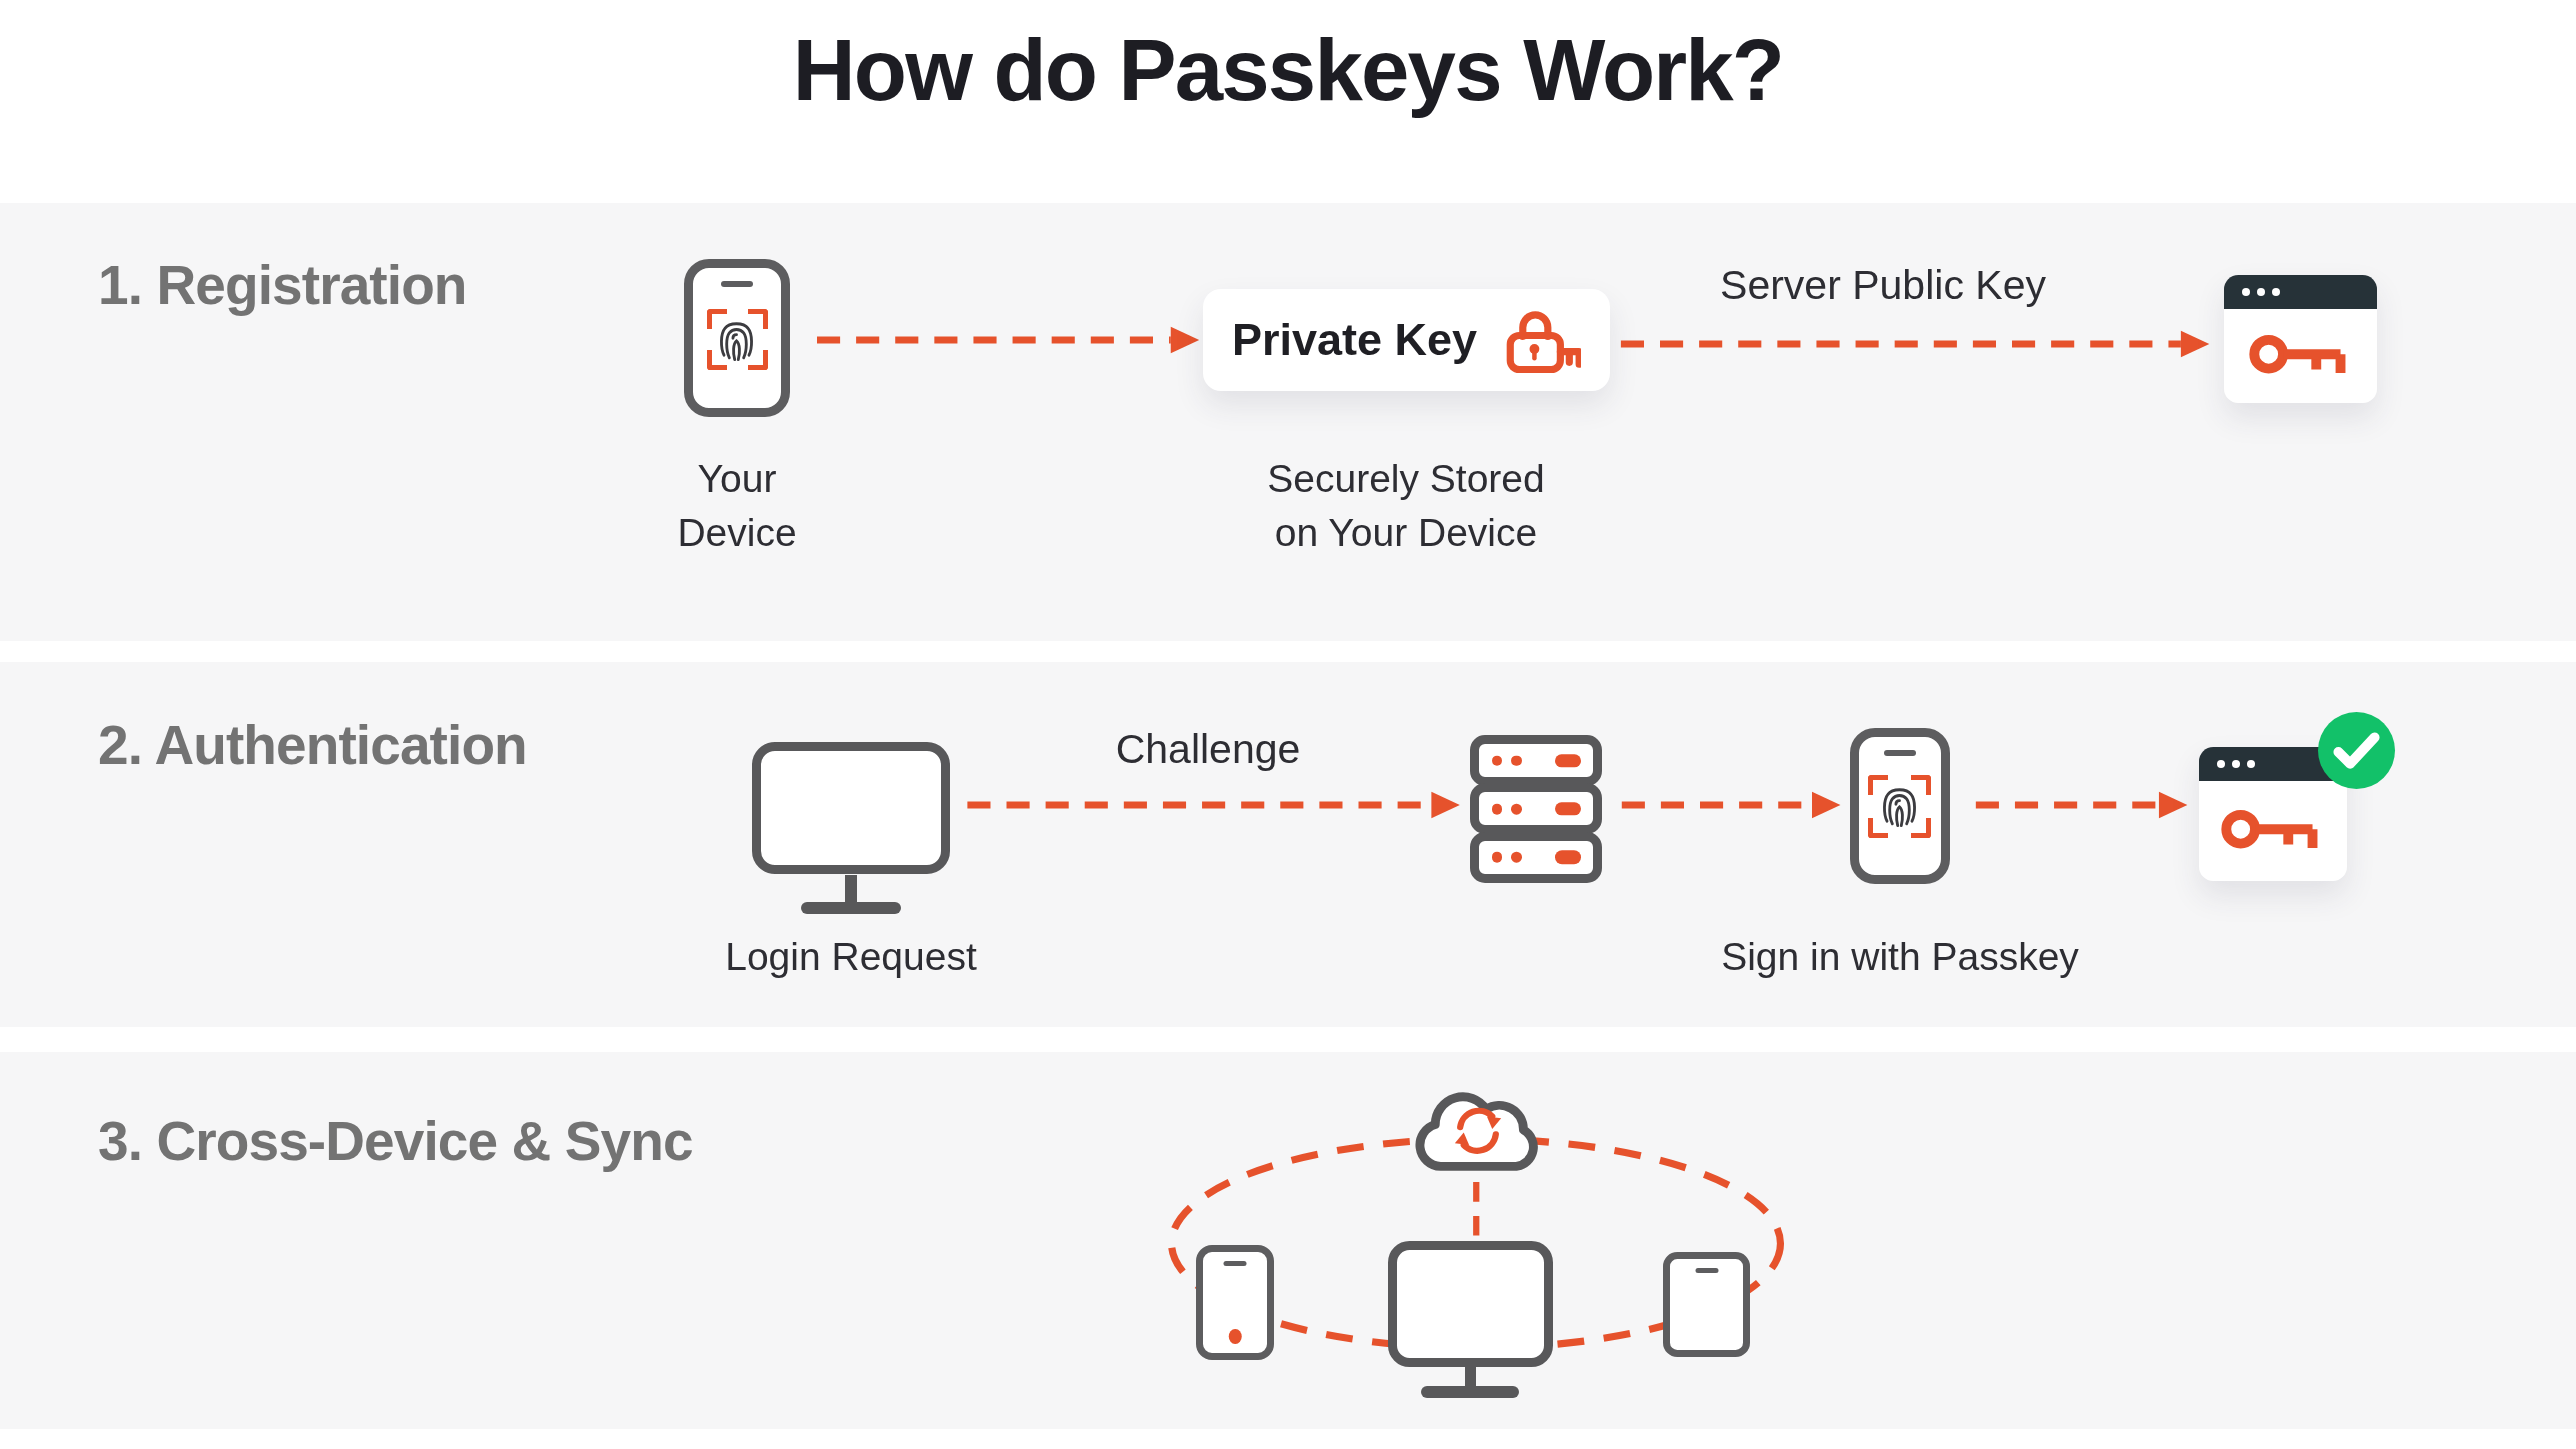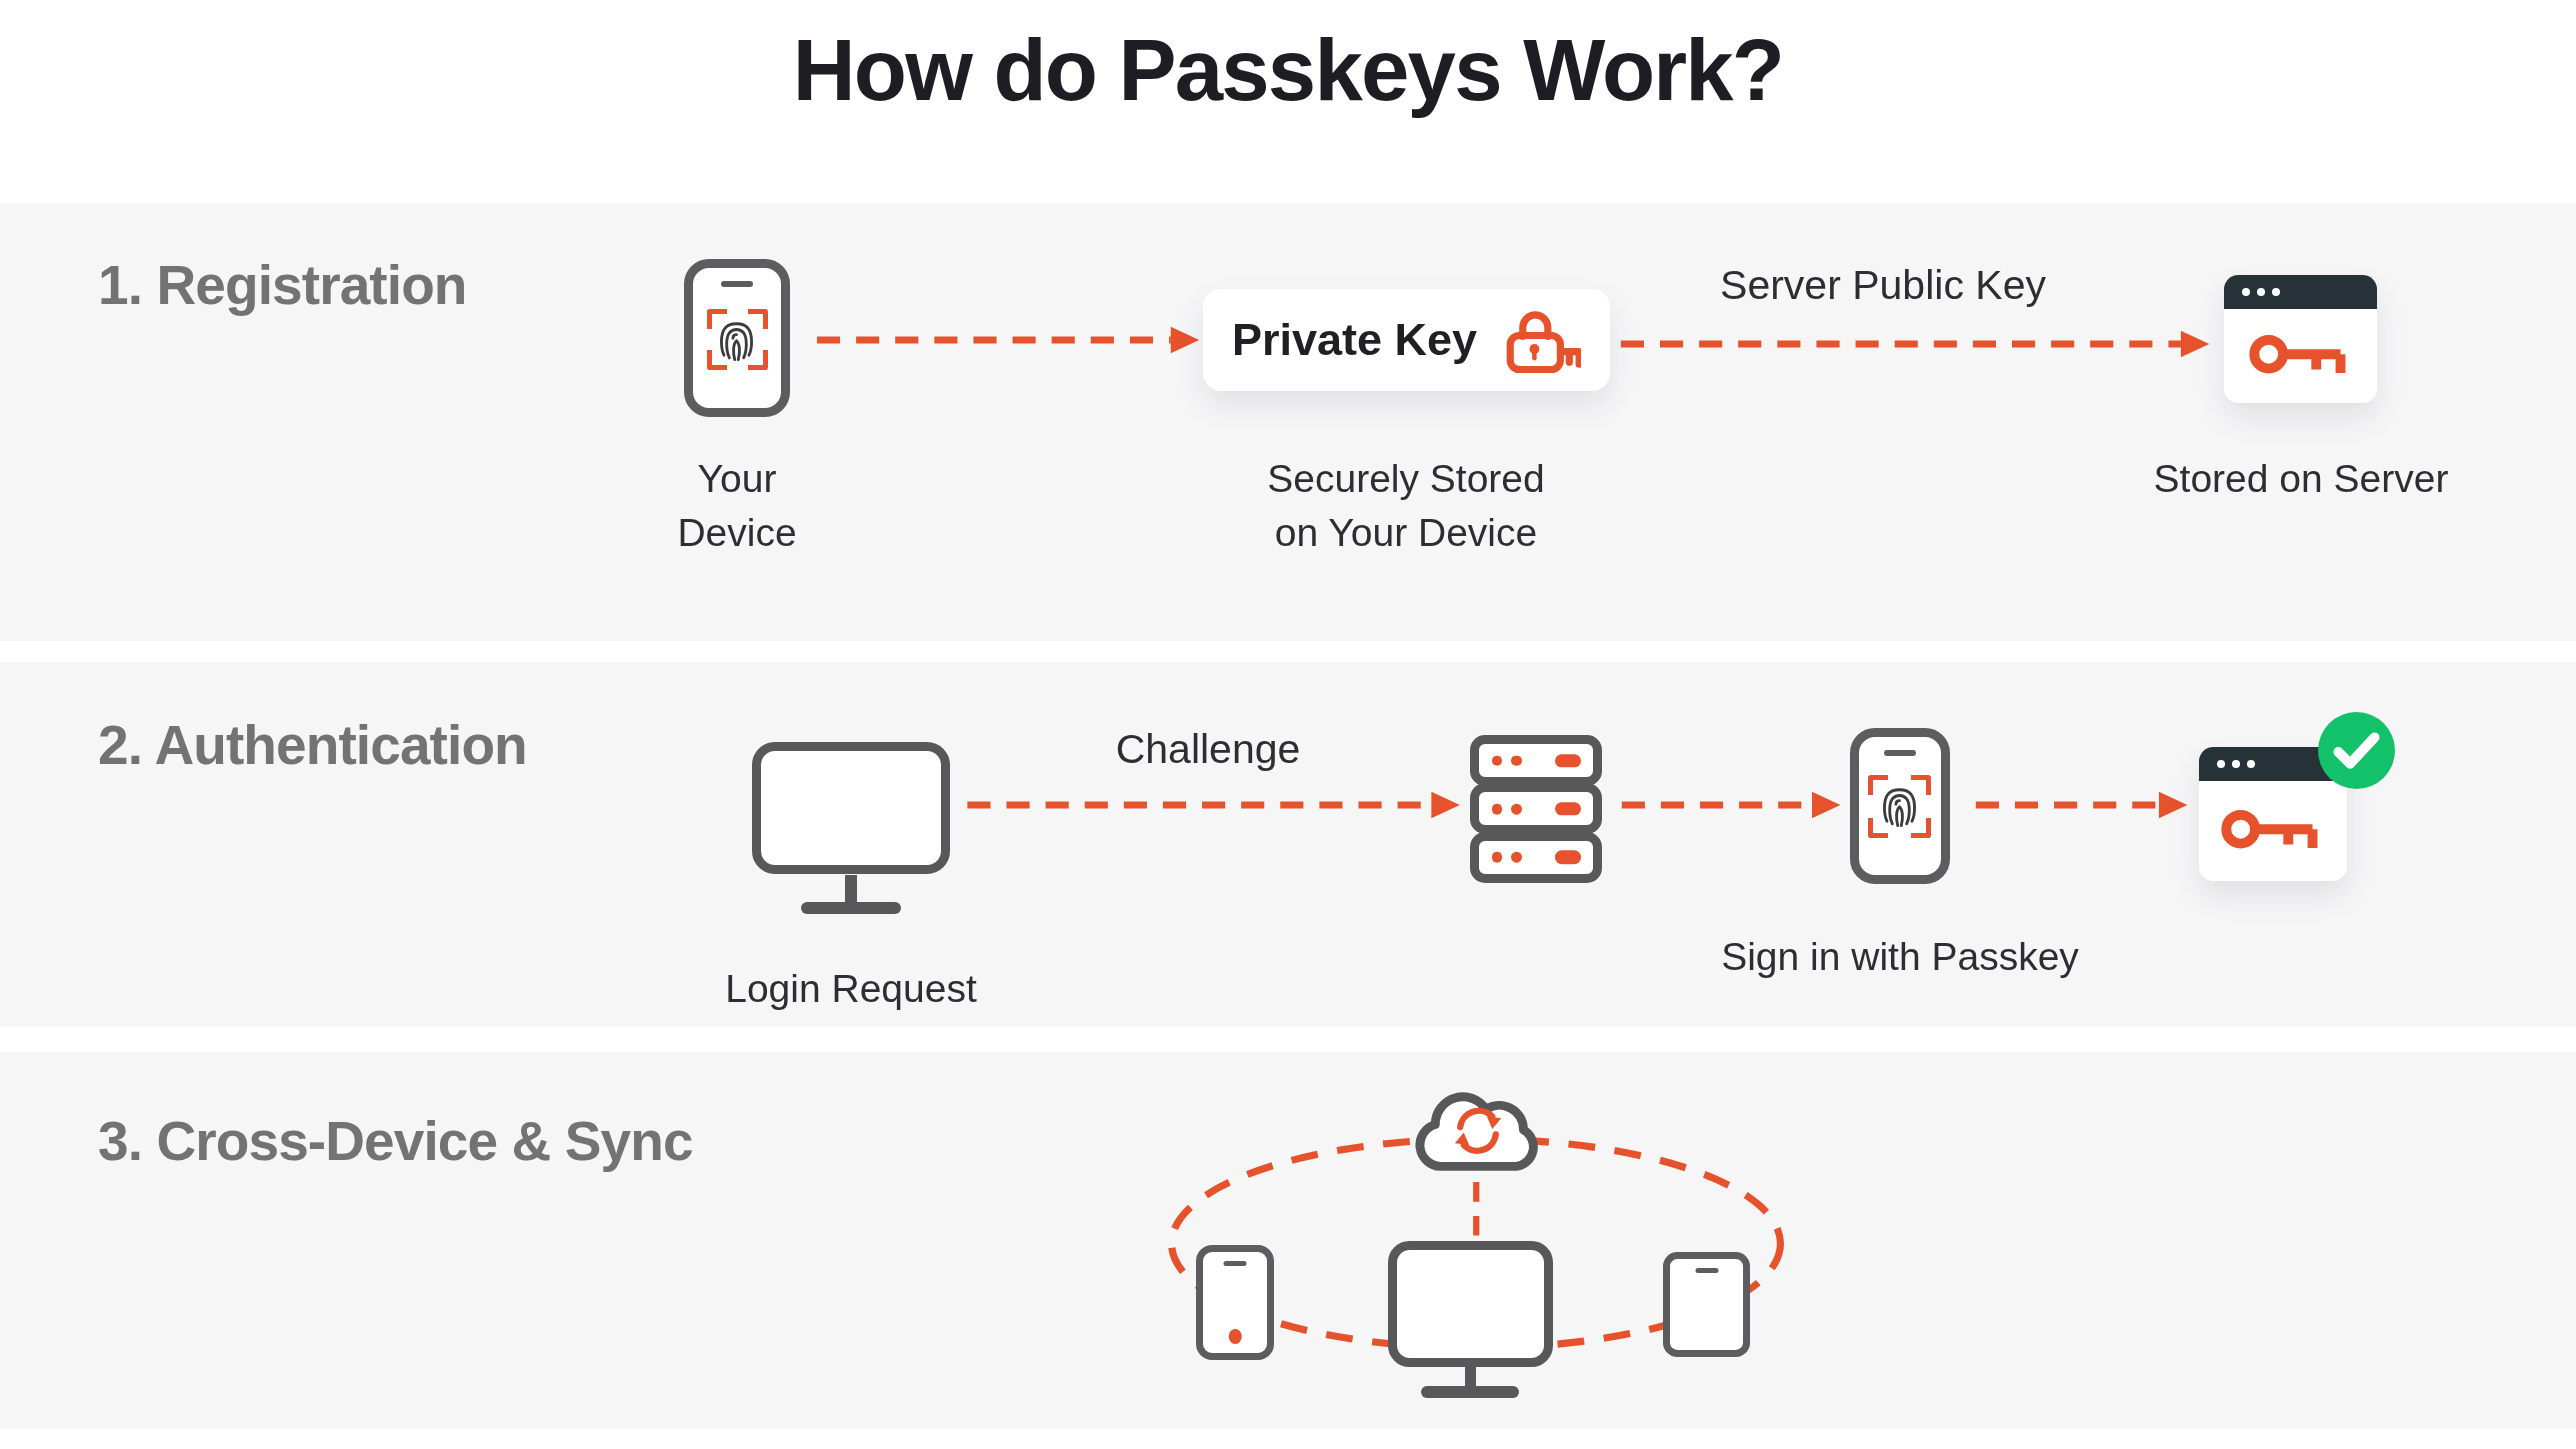--- a/index.html
+++ b/index.html
@@ -154,29 +154,28 @@
     <div class="keywrap">
       <svg width="106" height="54" viewBox="0 0 118 60">
         <g fill="none" stroke="#e6522c" stroke-width="11">
           <circle cx="23" cy="28" r="16"></circle>
           <path d="M39 28 H103 M76 28 V45 M103 28 V49"></path>
         </g>
       </svg>
     </div>
   </div>
   <div class="cap" style="left:2301px;top:452px;">
-    <div>Stored on Server</div>
   </div>
 
   <div class="sec-heading" id="h-auth">2. Authentication</div>
 
   <div class="monitor" style="left:752px;top:742px;width:198px;height:132px;"></div>
   <div class="mon-stem" style="left:845px;top:875px;width:11.6px;height:29px;"></div>
   <div class="mon-base" style="left:801px;top:902px;width:100px;height:11.6px;"></div>
-  <div class="cap" style="left:851px;top:930px;margin-top:32px;">Login Request</div>
+  <div class="cap" style="left:851px;top:930px;">Login Request</div>
 
   <div class="arrow-label" style="left:1208px;top:726px;">Challenge</div>
   <svg class="abs" style="left:966px;top:789px;" width="497" height="32" viewBox="0 0 556 36">
     <line x1="0" y1="18" x2="522" y2="18" stroke="#e6522c" stroke-width="8" stroke-dasharray="26 18"></line>
     <polygon points="522,3 522,33 554,18" fill="#e6522c"></polygon>
   </svg>
 
   <div class="server" style="left:1470px;top:735px;">
     <div class="srow">
         <span class="d1"></span>

